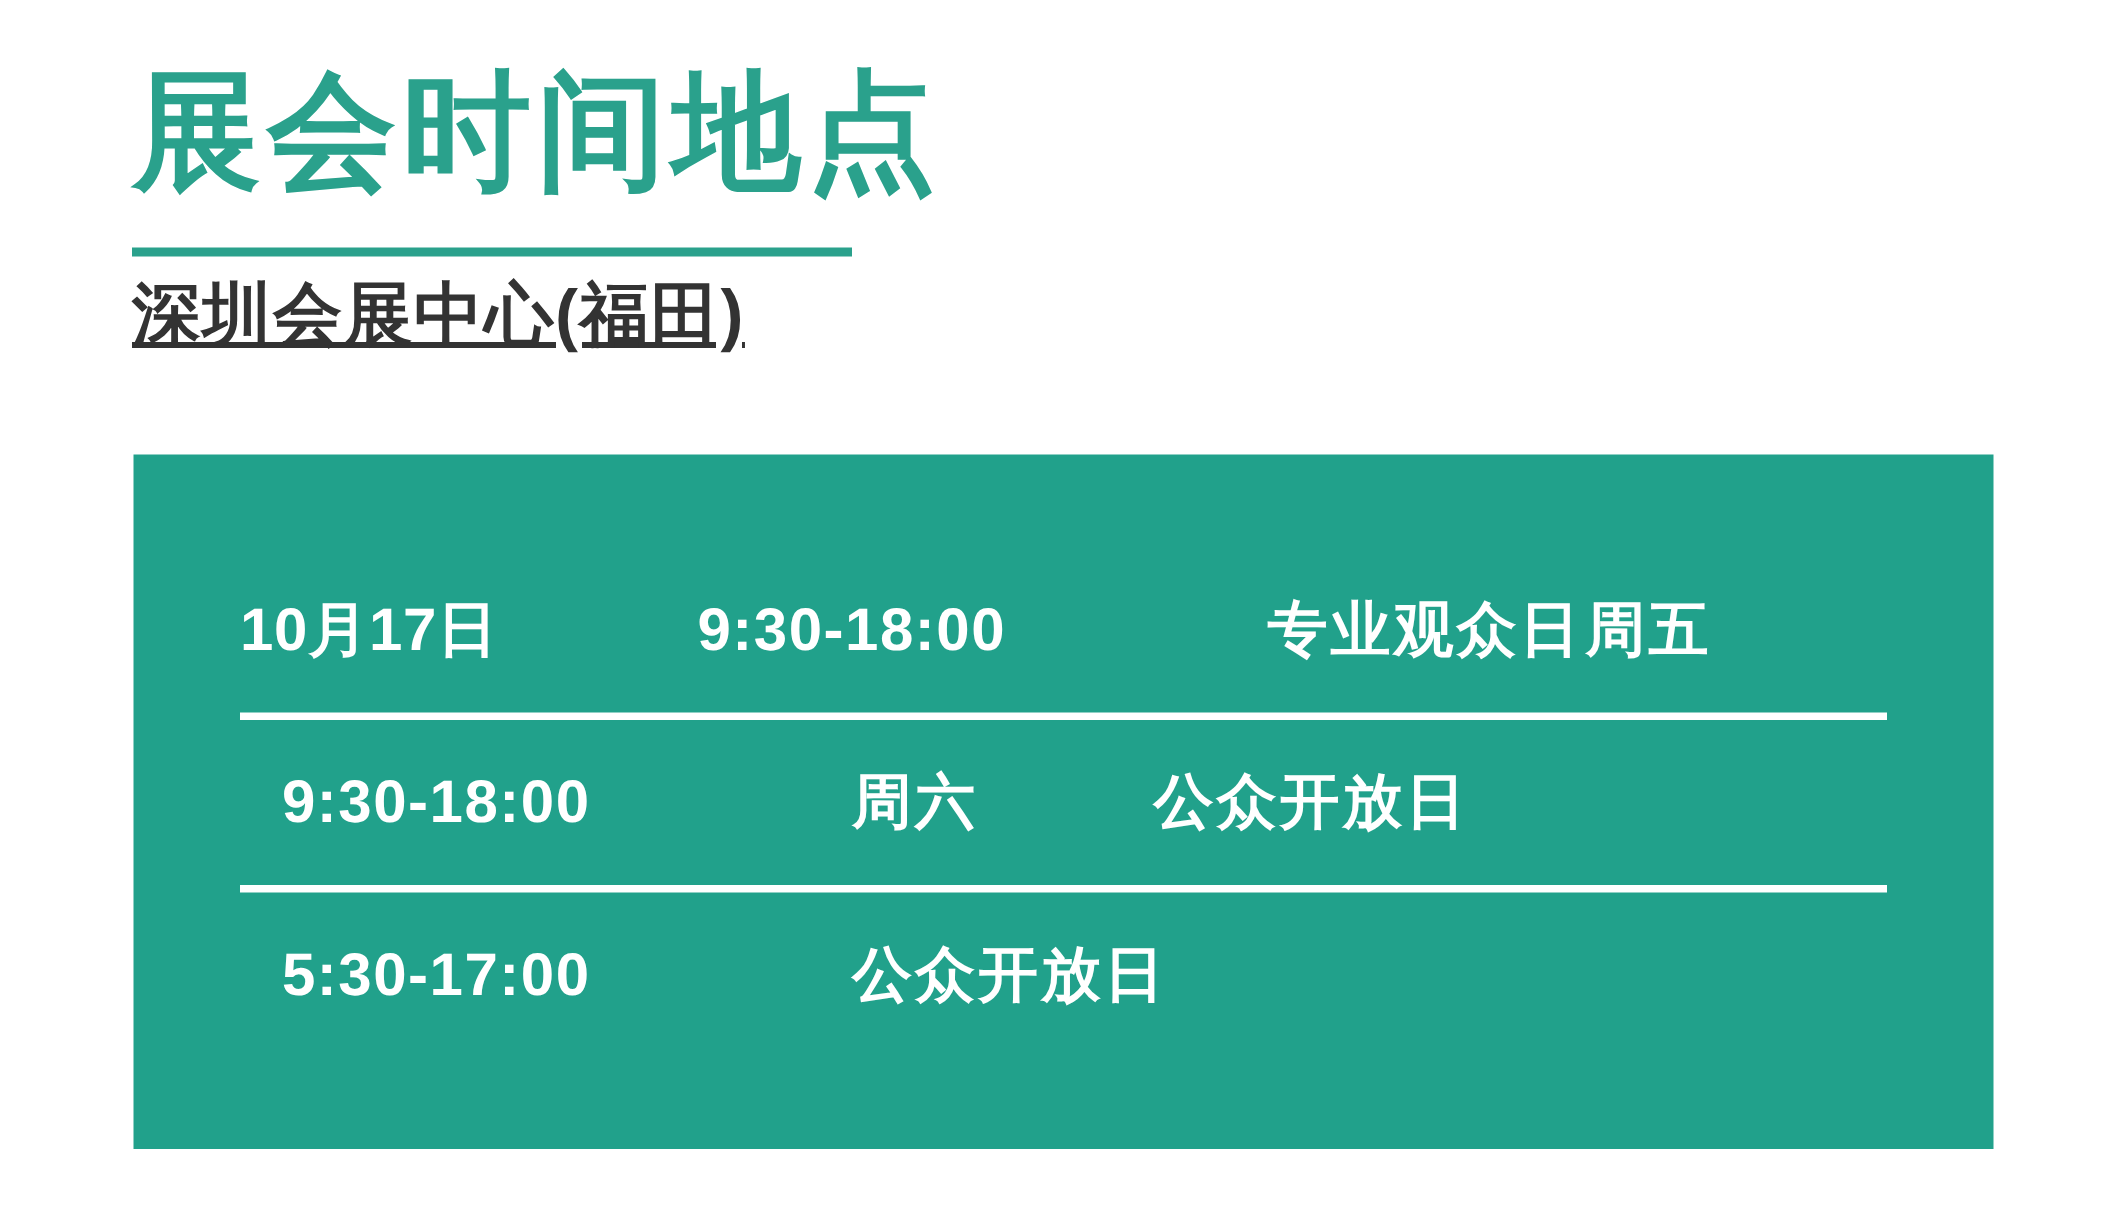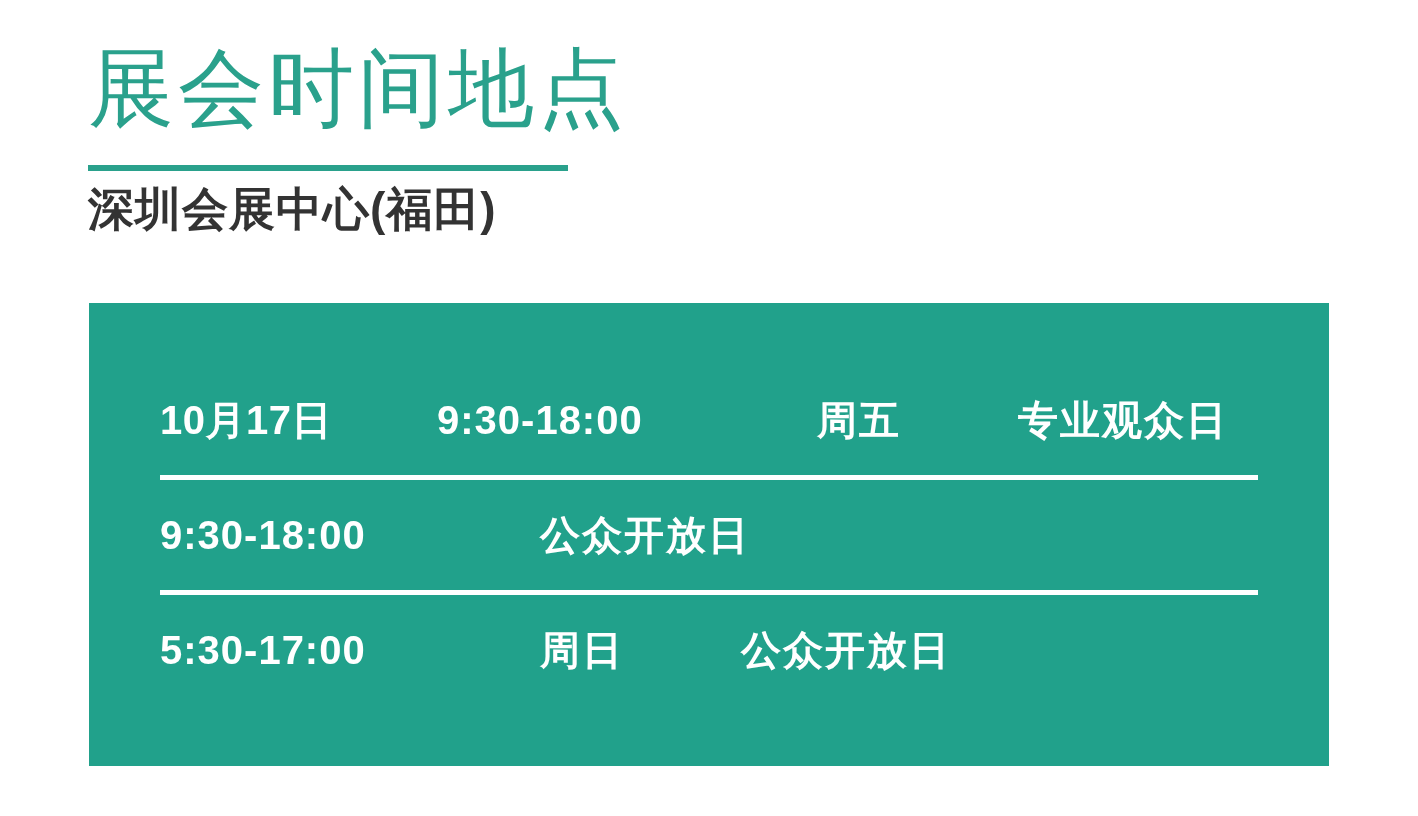--- a/index.html
+++ b/index.html
@@ -25,21 +25,21 @@
   .header {
     position: absolute;
     left: 88px;
     top: 42px;
     width: 1242px;
   }
 
   .page-title {
     font-size: 86px;
     line-height: 1.08;
-    font-weight: 400;
+    font-weight: 700;
     letter-spacing: 4px;
     color: #2aa18c;
     margin: 0;
     white-space: nowrap;
   }
 
   .title-rule {
     width: 480px;
     height: 6px;
     background: #2aa18c;
@@ -47,20 +47,21 @@
   }
 
   .venue {
     margin-top: 12px;
     font-size: 46px;
     line-height: 1.15;
     font-weight: 700;
     letter-spacing: 1px;
     color: #333333;
     white-space: nowrap;
+    text-decoration: underline;
   }
 
   
   .schedule-panel {
     position: absolute;
     left: 89px;
     top: 303px;
     width: 1240px;
     height: 463px;
     background: #21a18b;
@@ -101,20 +102,21 @@
 
   .cell-date {
     width: 277px;
     flex: 0 0 277px;
   }
 
   .cell-time {
     width: 380px;
     flex: 0 0 380px;
     letter-spacing: 1px;
+    margin-left: 28px;
   }
 
   .cell-weekday {
     width: 201px;
     flex: 0 0 201px;
     letter-spacing: 2px;
   }
 
   .cell-type {
     flex: 1 1 auto;
@@ -133,35 +135,35 @@
 
     <div class="venue">深圳会展中心(福田)</div>
   </div>
 
   <div class="schedule-panel">
     <div class="schedule-table">
 
       <div class="schedule-row">
         <span class="cell cell-date">10月17日</span>
         <span class="cell cell-time">9:30-18:00</span>
+        <span class="cell cell-type">专业观众日</span>
         <span class="cell cell-weekday">周五</span>
-        <span class="cell cell-type">专业观众日</span>
       </div>
 
       <div class="row-divider"></div>
 
       <div class="schedule-row">
         <span class="cell cell-time">9:30-18:00</span>
+        <span class="cell cell-weekday">周六</span>
         <span class="cell cell-type">公众开放日</span>
       </div>
 
       <div class="row-divider"></div>
 
       <div class="schedule-row">
         <span class="cell cell-time">5:30-17:00</span>
-        <span class="cell cell-weekday">周日</span>
         <span class="cell cell-type">公众开放日</span>
       </div>
 
     </div>
   </div>
 
 </div>
 
 </body></html>

